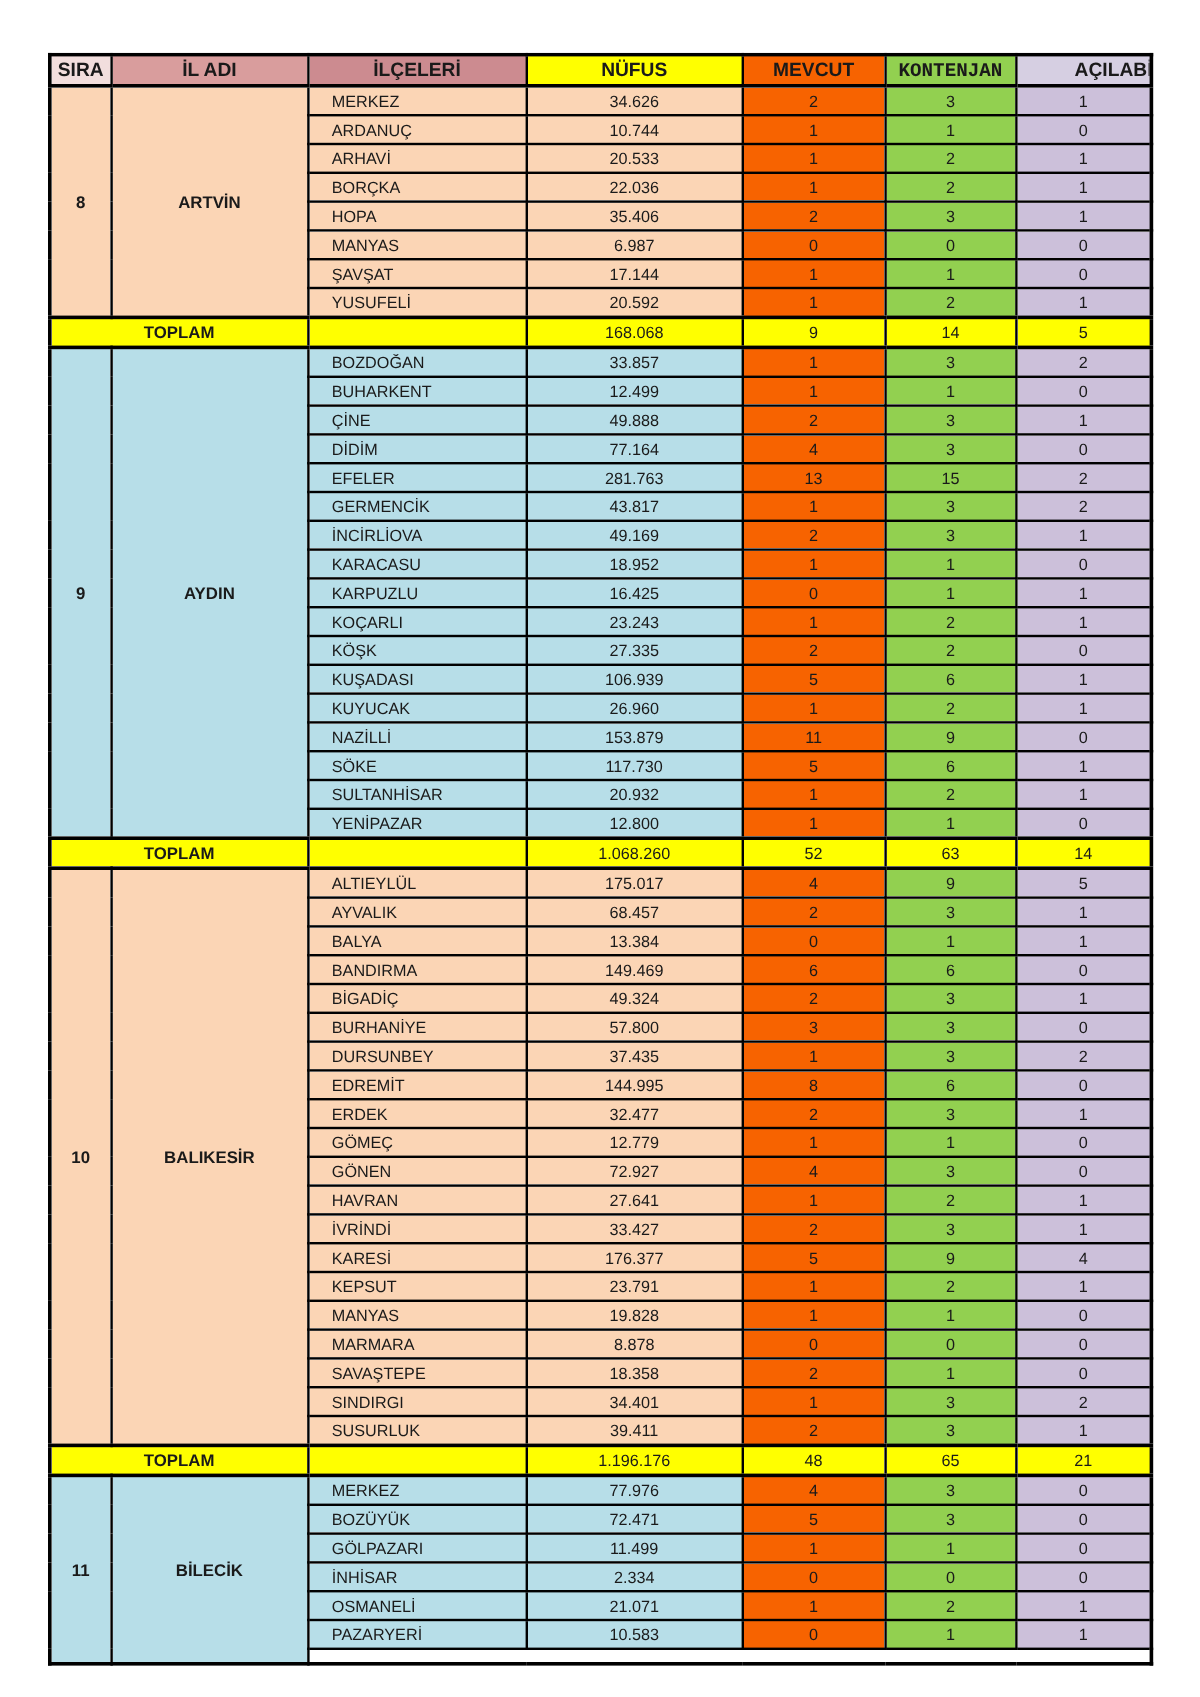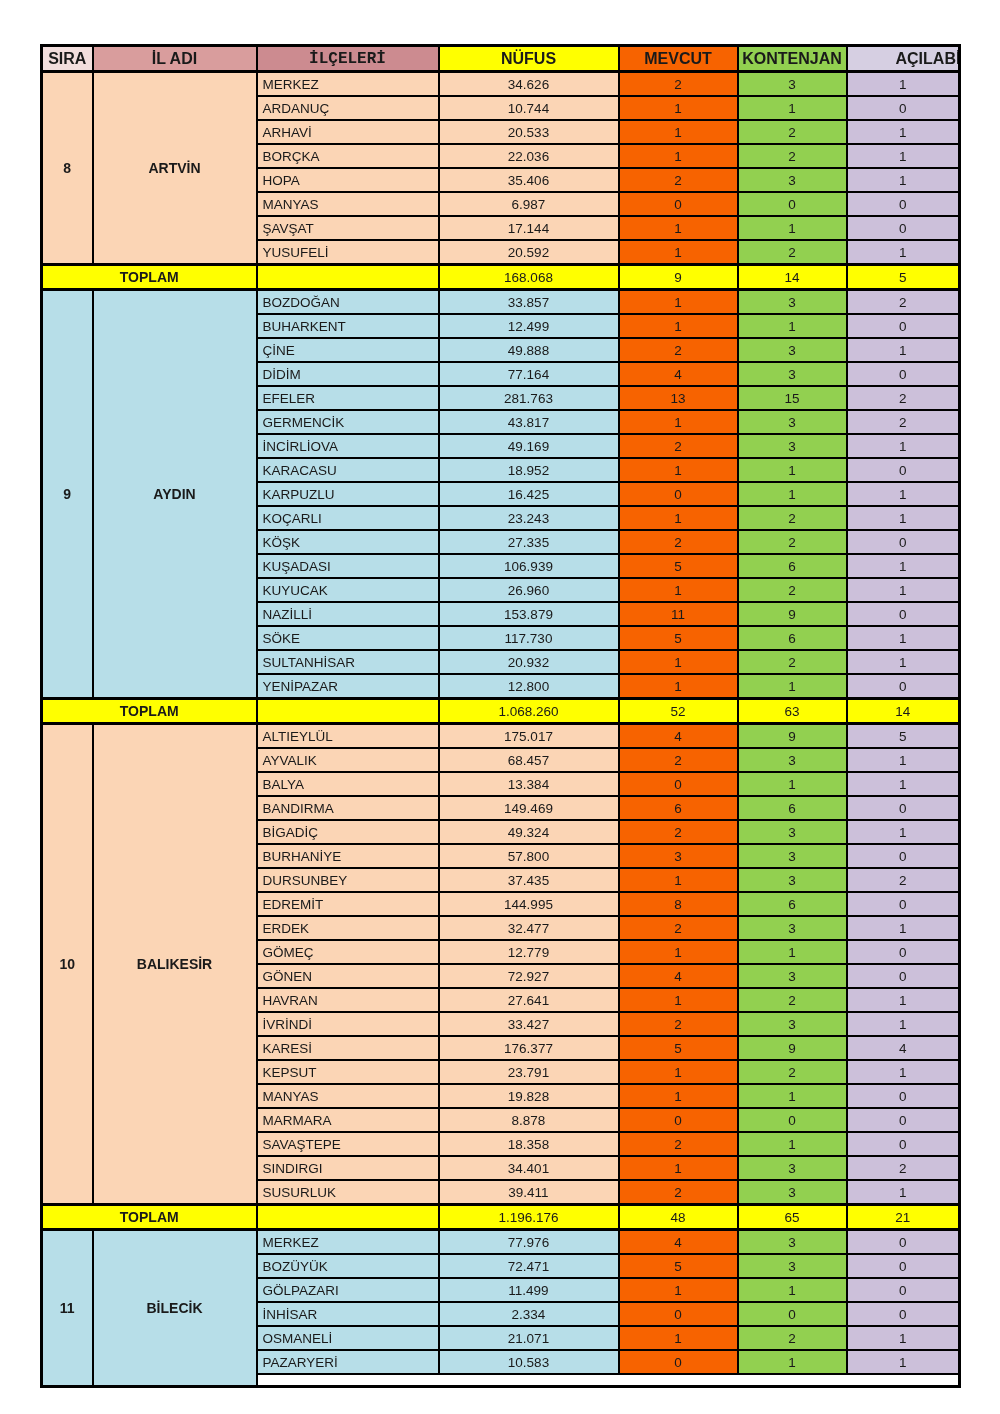--- a/index.html
+++ b/index.html
@@ -16,32 +16,32 @@
   }
   th,td{
     border:2px solid #000;padding:0;overflow:hidden;white-space:nowrap;
     text-align:center;vertical-align:middle;
   }
   th{height:23px;font-size:16px;font-weight:bold;}
   td{height:22px;font-size:13.5px;}
   
   .h-sira{background:var(--header_sira);}
   .h-il{background:var(--header_il);}
-  .h-ilce{background:var(--header_ilce);font-family:Liberation Mono, monospace;}
+  .h-ilce{background:var(--header_ilce);}
   .h-nufus{background:var(--yellow);}
   .h-mevcut{background:var(--orange);}
-  .h-kontenjan{background:var(--green);}
+  .h-kontenjan{background:var(--green);font-family:Liberation Mono, monospace;}
   .h-acilabilir{background:var(--header_lavender);padding-left:48px;}
   
   .c-peach{background:var(--peach);}
   .c-blue{background:var(--blue);}
   .mevcut{background:var(--orange);}
   .kontenjan{background:var(--green);}
   .acilabilir{background:var(--lavender);}
-  .ilce{text-align:left;padding-left:5px;}
+  .ilce{text-align:left;padding-left:19px;}
   .sira-cell,.il-cell{font-weight:bold;font-size:14px;}
   tr.total td{
     background:var(--yellow);
     border-top-width:3px;border-bottom-width:3px;
   }
   tr.total .total-label{font-weight:bold;font-size:14px;}
   tr.section-start td{border-top-width:3px;}
   tr.phantom td{border:0;background:#ffffff;height:10px;}
   tr.phantom td.ph-ilce{border-left:2px solid #000;}
 </style>

